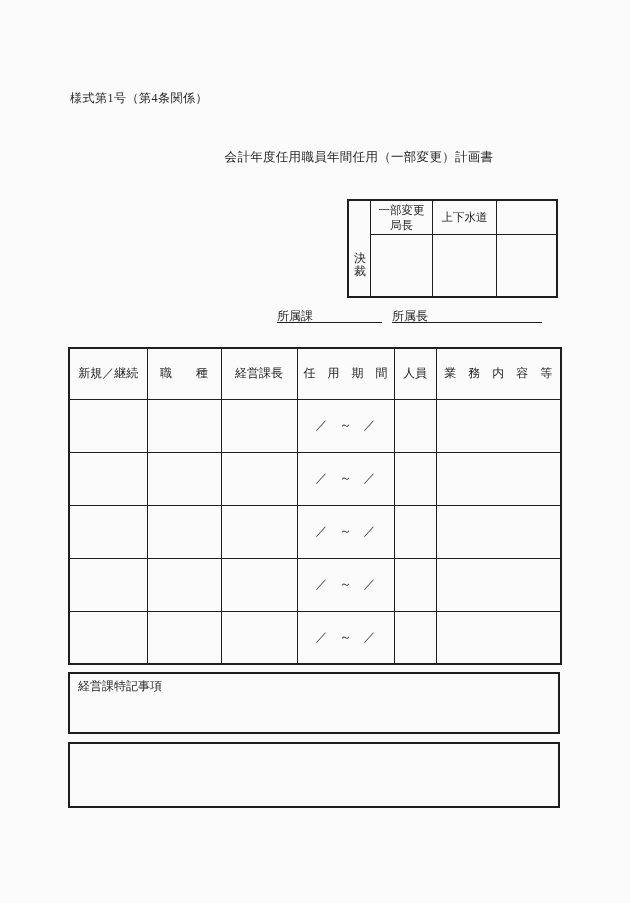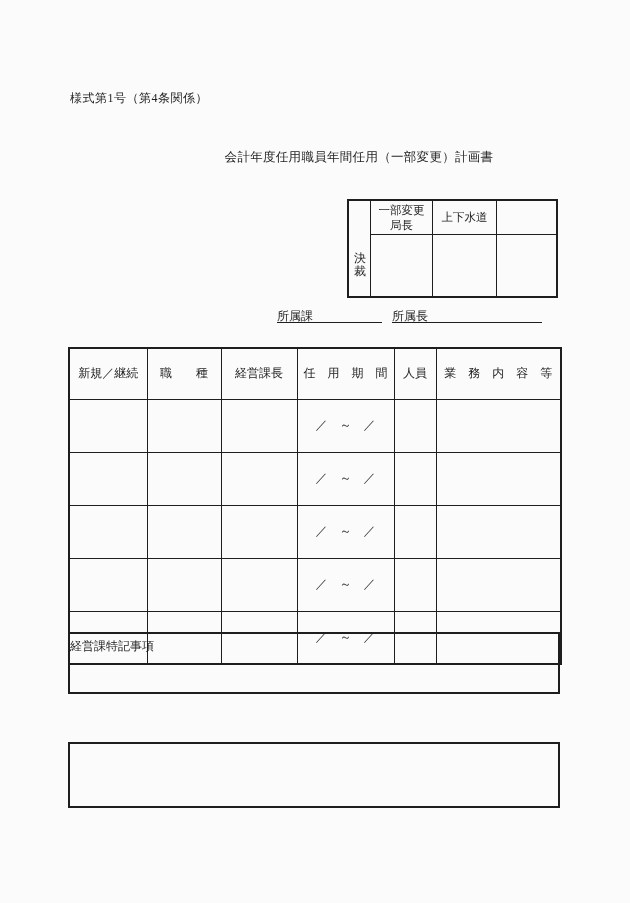--- a/index.html
+++ b/index.html
@@ -106,25 +106,25 @@
     overflow: hidden;
     margin-top: 20px;
   }
   .main-table thead tr { height: 51px; }
   .main-table tbody tr { height: 53px; }
   .period-cell { font-size: 12.5px; color: #2c2c2c; }
 
   
   .notes-box {
     position: absolute;
-    left: 68px; top: 632px;
+    left: 68px; top: 672px;
     width: 492px; height: 62px;
     border: 2px solid #1e1e1e;
     font-size: 12px;
-    padding: 4px 0;
+    padding: 4px 8px;
   }
   .remarks-box {
     position: absolute;
     left: 68px; top: 742px;
     width: 492px; height: 66px;
     border: 2px solid #1e1e1e;
   }
 </style>
 </head>
 <body>

